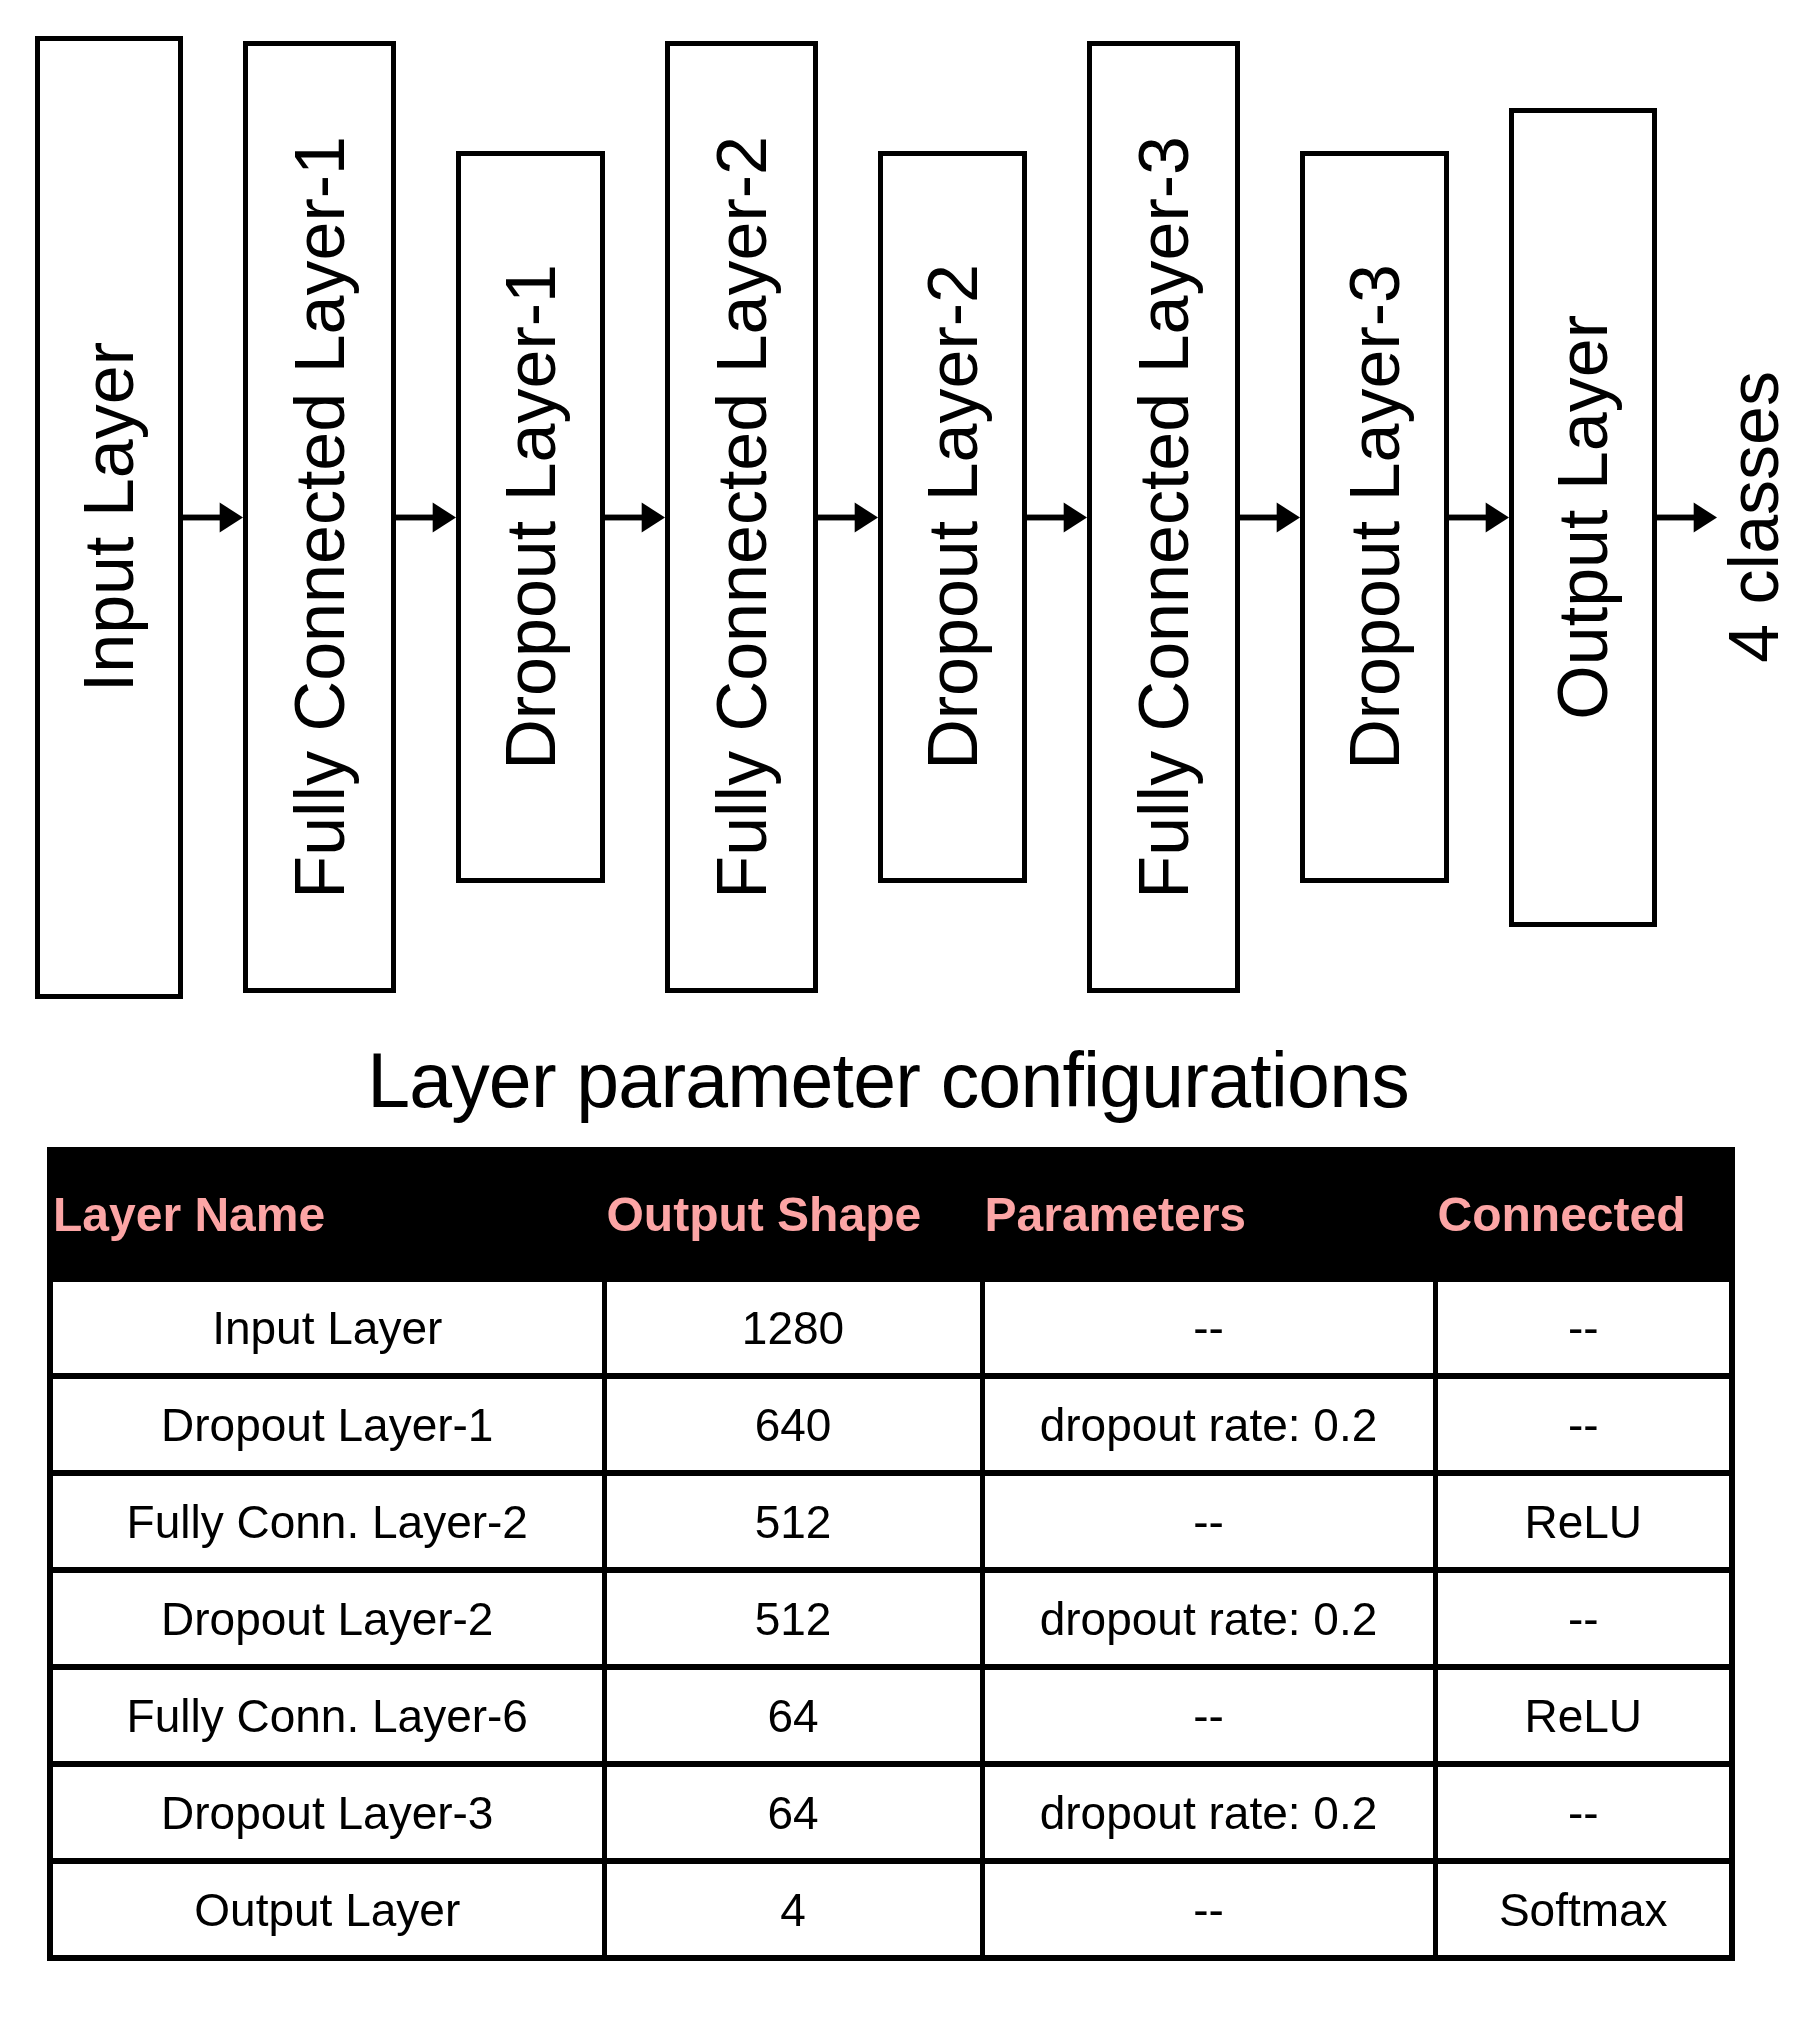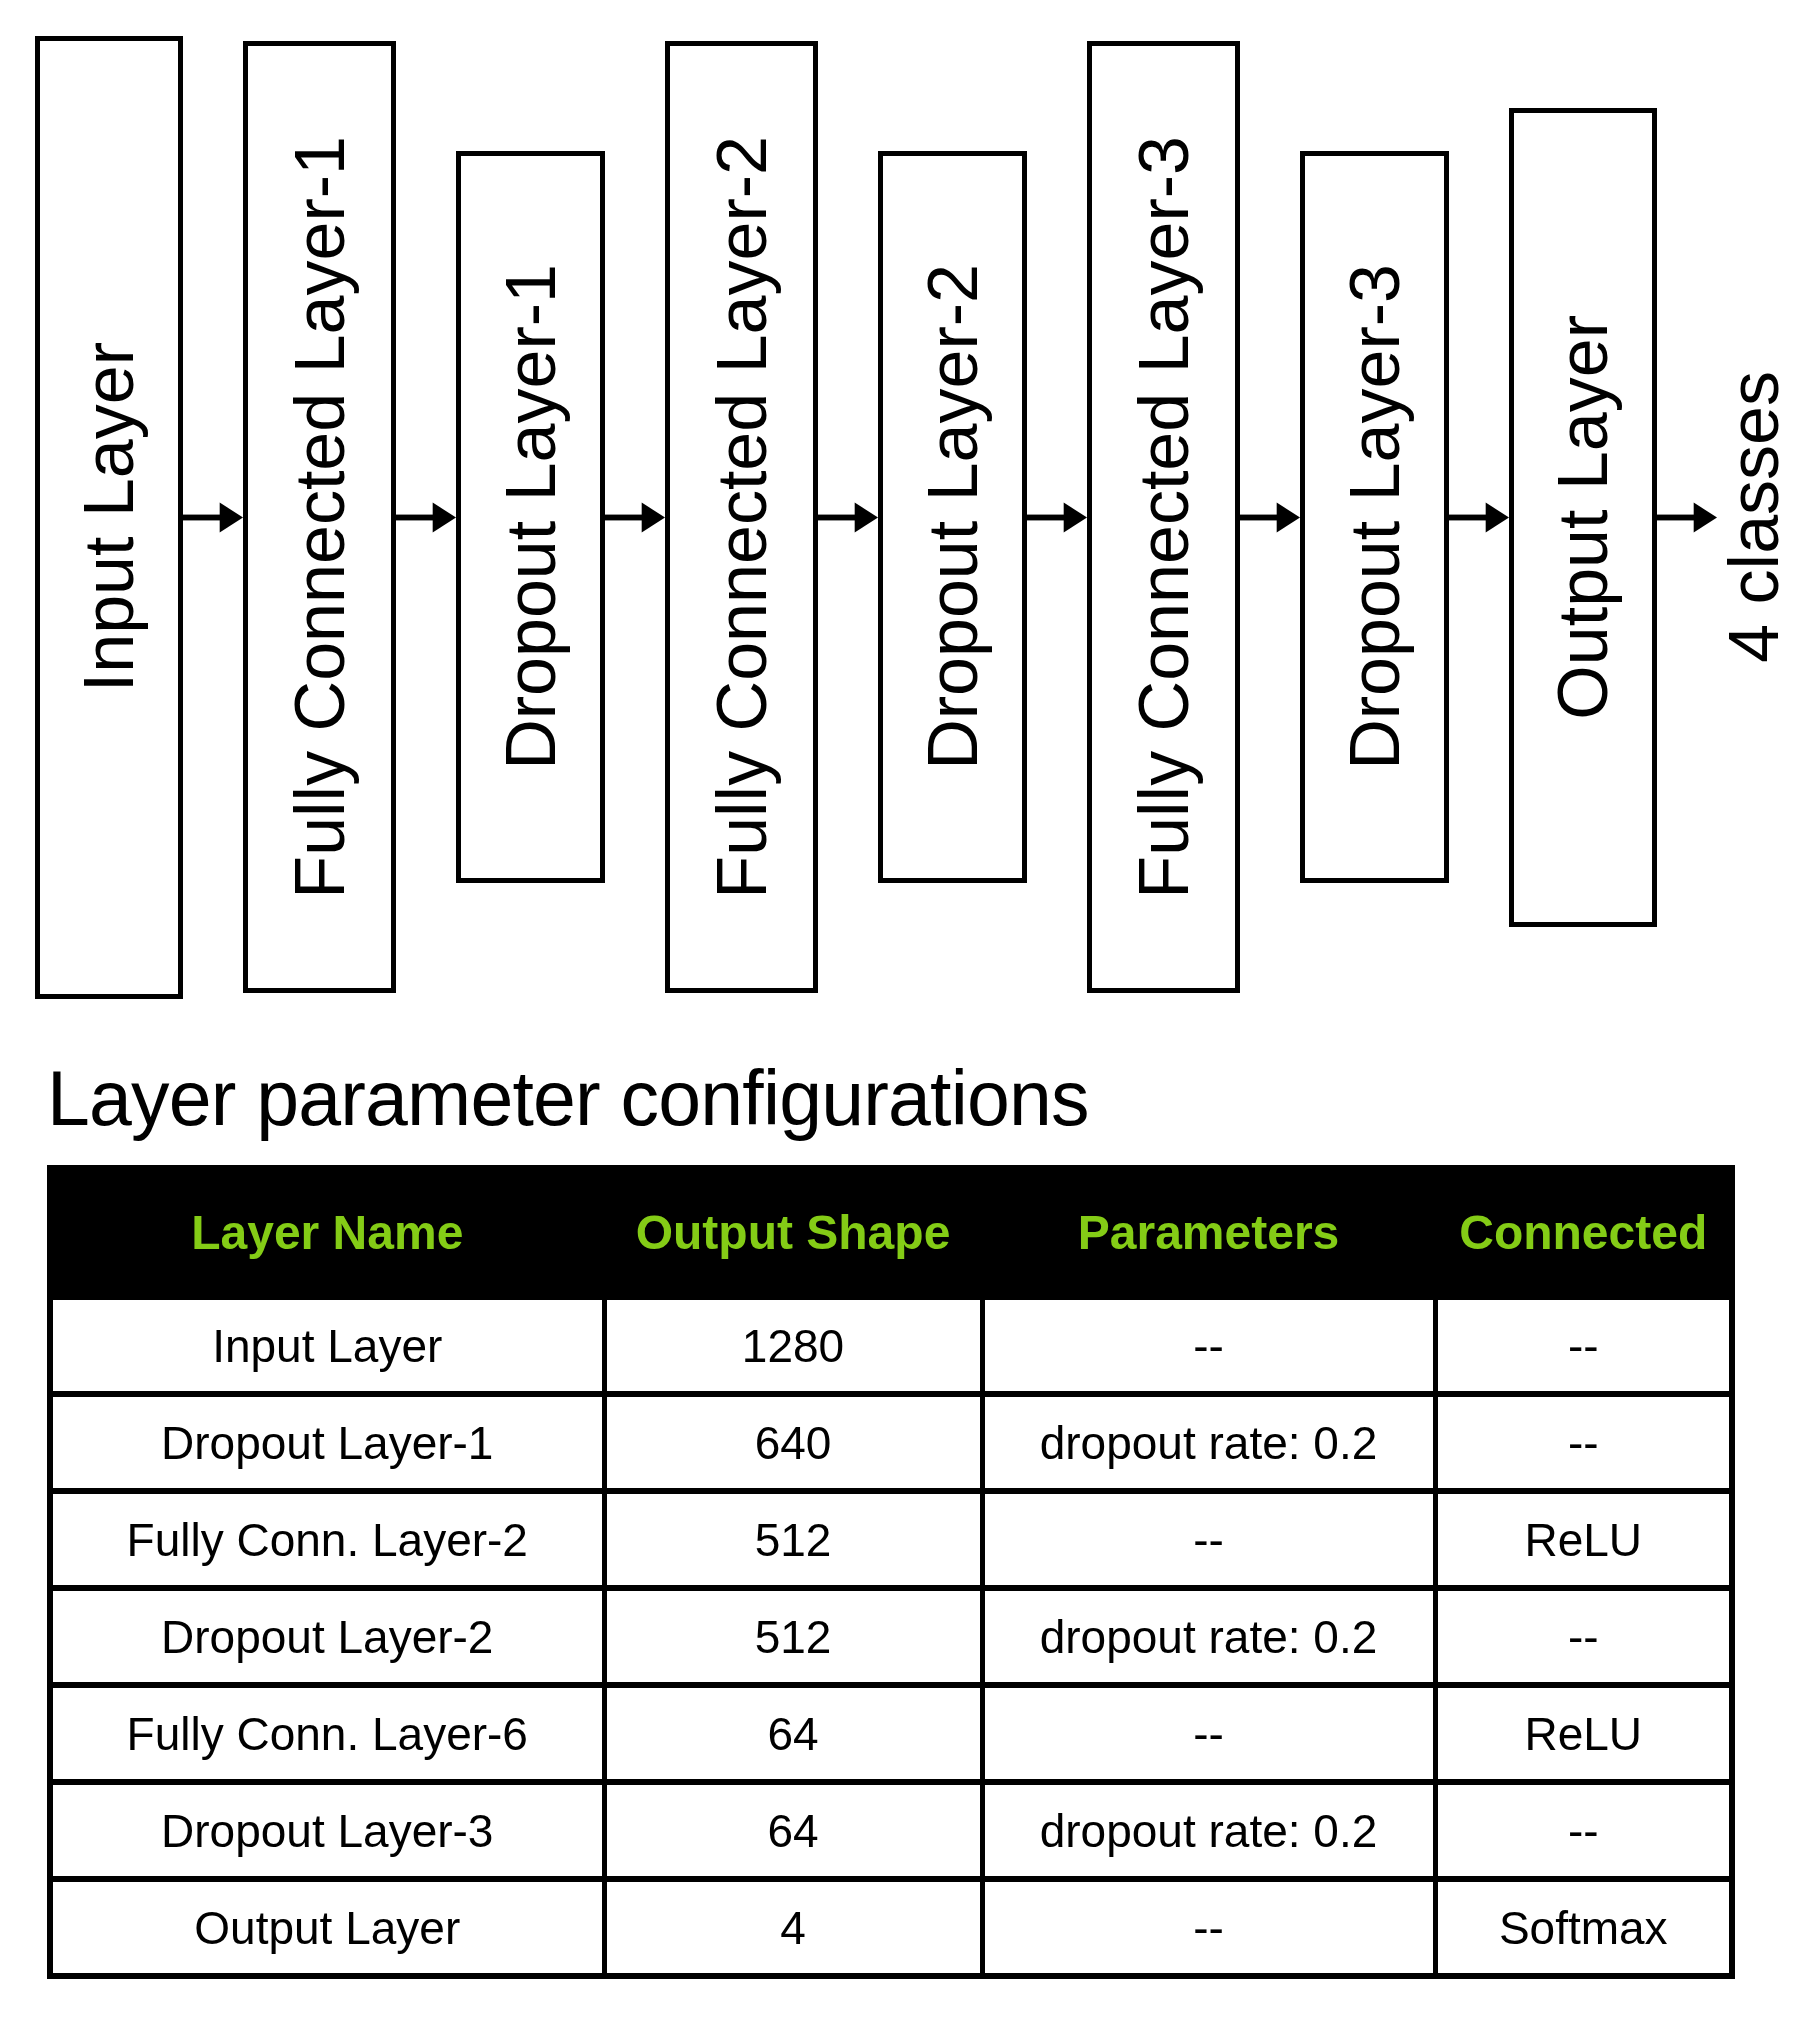--- a/index.html
+++ b/index.html
@@ -57,47 +57,48 @@
   .classes-wrap {
     flex: 0 0 auto;
     display: flex;
     align-items: center;
     height: 100%;
     padding-left: 1.7px;
   }
 
   
   .table-title {
-    margin-top: 20px;
+    margin-top: 2px;
     width: 1682px;
     margin-left: 47px;
+    text-align: center;
     font-size: 77px;
     font-weight: 400;
     color: #000000;
     letter-spacing: -0.8px;
   }
   table.layer-table {
     margin-top: 22px;
     margin-left: 47px;
     width: 1682px;
     border-collapse: collapse;
     table-layout: fixed;
     border: 6.7px solid #000000;
   }
   table.layer-table col.c1 { width: 554px; }
   table.layer-table col.c2 { width: 378px; }
   table.layer-table col.c3 { width: 453px; }
   table.layer-table col.c4 { width: 297px; }
   table.layer-table th {
     background: #000000;
-    color: #84cc16;
+    color: #fca5a5;
     font-size: 48px;
     font-weight: bold;
     height: 123px;
-    text-align: center;
+    text-align: left;
     vertical-align: middle;
     border: 5px solid #000000;
     padding: 0;
   }
   table.layer-table td {
     background: #ffffff;
     color: #000000;
     font-size: 46px;
     font-weight: 400;
     height: 91px;

